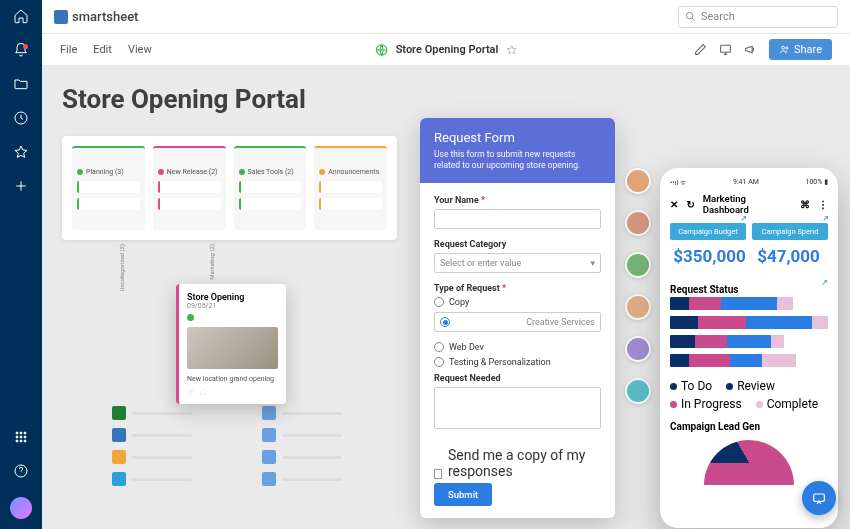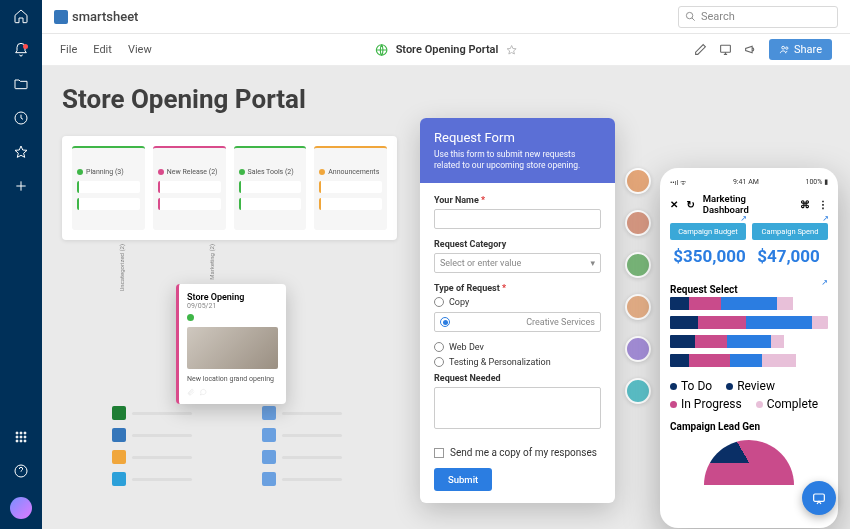--- a/index.html
+++ b/index.html
@@ -40,21 +40,21 @@
 .form-bd{padding:12px 14px;font-size:9px;color:#333}
 .form-bd label{display:block;font-weight:700;margin-bottom:4px}
 .form-bd .req{color:#d33}
 .form-bd input[type=text],.form-bd textarea,.form-bd .sel{width:100%;border:1px solid #ccc;border-radius:2px;padding:4px 5px;font-size:9px;margin-bottom:10px}
 .form-bd .sel{display:flex;justify-content:space-between;color:#888}
 .form-bd textarea{height:42px;resize:none}
 .radio{display:flex;align-items:center;gap:5px;margin-bottom:5px;font-size:9px}
 .radio .r{width:10px;height:10px;border:1px solid #888;border-radius:50%;display:flex;align-items:center;justify-content:center}
 .radio.sel .r{border-color:#2b7de1}
 .radio.sel .r::after{content:"";width:5px;height:5px;background:#2b7de1;border-radius:50%}
-.chk{display:flex;align-items:center;gap:6px;font-size:10px;margin:6px 0 10px}
+.chk{display:flex;align-items:flex-end;gap:6px;font-size:14px;margin:6px 0 4px}
 .chk .c{width:10px;height:10px;border:1px solid #999}
 .submit{background:#2b7de1;color:#fff;padding:6px 14px;border-radius:3px;font-size:9.5px;font-weight:500;display:inline-block}
 .ppl{position:absolute;left:625px;top:168px;display:flex;flex-direction:column;gap:16px;z-index:4}
 .ppl .p{width:26px;height:26px;border-radius:50%;border:2px solid #fff;box-shadow:0 1px 4px rgba(0,0,0,.15)}
 .phone{position:absolute;left:660px;top:168px;width:178px;height:360px;background:#fff;border-radius:18px;box-shadow:0 12px 36px rgba(0,0,0,.28);z-index:8;padding:10px 10px 0;overflow:hidden}
 .ph-stat{display:flex;justify-content:space-between;font-size:7px;color:#333;margin-bottom:6px}
 .ph-top{display:flex;align-items:center;gap:8px;font-size:10px;font-weight:600;margin-bottom:8px}
 .ph-top .ex{margin-left:auto;display:flex;gap:8px}
 .ph-chips{display:flex;gap:6px;margin-bottom:6px}
 .chip{flex:1;background:#3aa8d8;color:#fff;font-size:7.5px;text-align:center;padding:4px 0;border-radius:2px;position:relative}
@@ -301,21 +301,21 @@
     </div>
   </div>
   <div class="ph-chips">
     <div class="chip"><span class="ar">↗</span><span>Campaign Budget</span></div>
     <div class="chip"><span class="ar">↗</span><span>Campaign Spend</span></div>
   </div>
   <div class="metrics">
     <div>$350,000</div>
     <div>$47,000</div>
   </div>
-  <div style="position:relative"><span class="ph-sec">Request Select</span><span style="position:absolute;right:0;top:0;color:#2b7de1;font-size:8px">↗</span></div>
+  <div style="position:relative"><span class="ph-sec">Request Status</span><span style="position:absolute;right:0;top:0;color:#2b7de1;font-size:8px">↗</span></div>
   <div class="bars" id="bars">
       <div class="bar">
         <span style="width: 12%; background: rgb(10, 47, 102);"></span>
         <span style="width: 20%; background: rgb(201, 75, 139);"></span>
         <span style="width: 36%; background: rgb(43, 125, 225);"></span>
         <span style="width: 10%; background: rgb(232, 192, 217);"></span>
       </div>
       <div class="bar">
         <span style="width: 18%; background: rgb(10, 47, 102);"></span>
         <span style="width: 30%; background: rgb(201, 75, 139);"></span>

